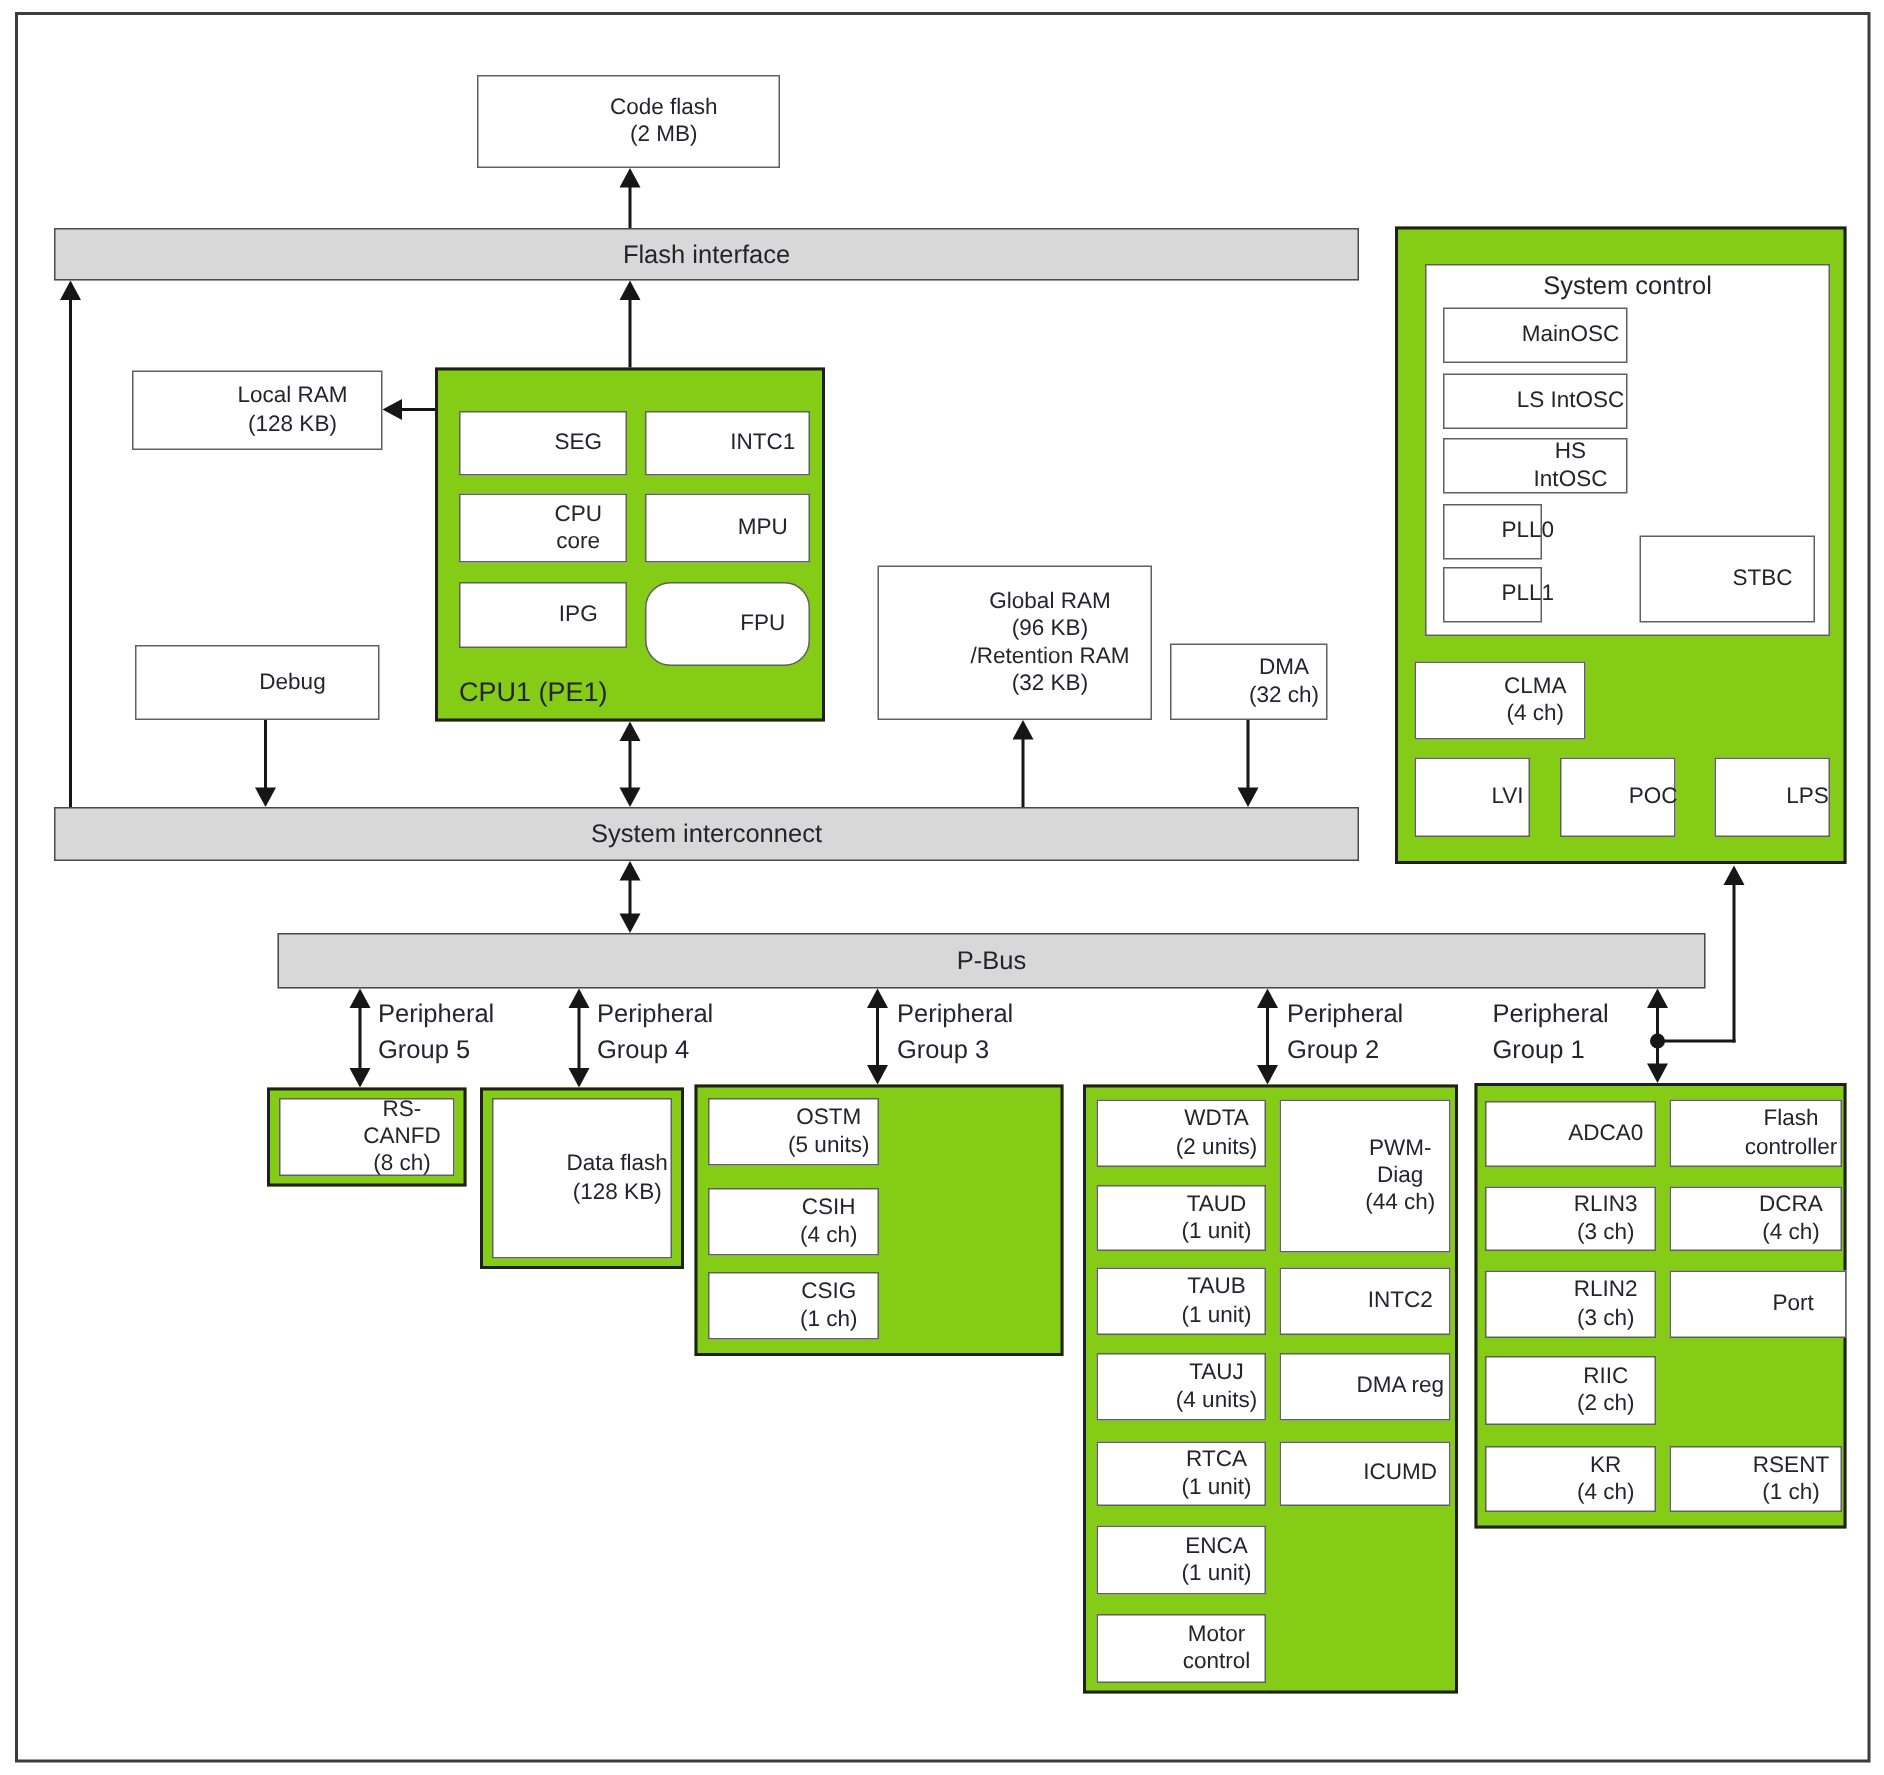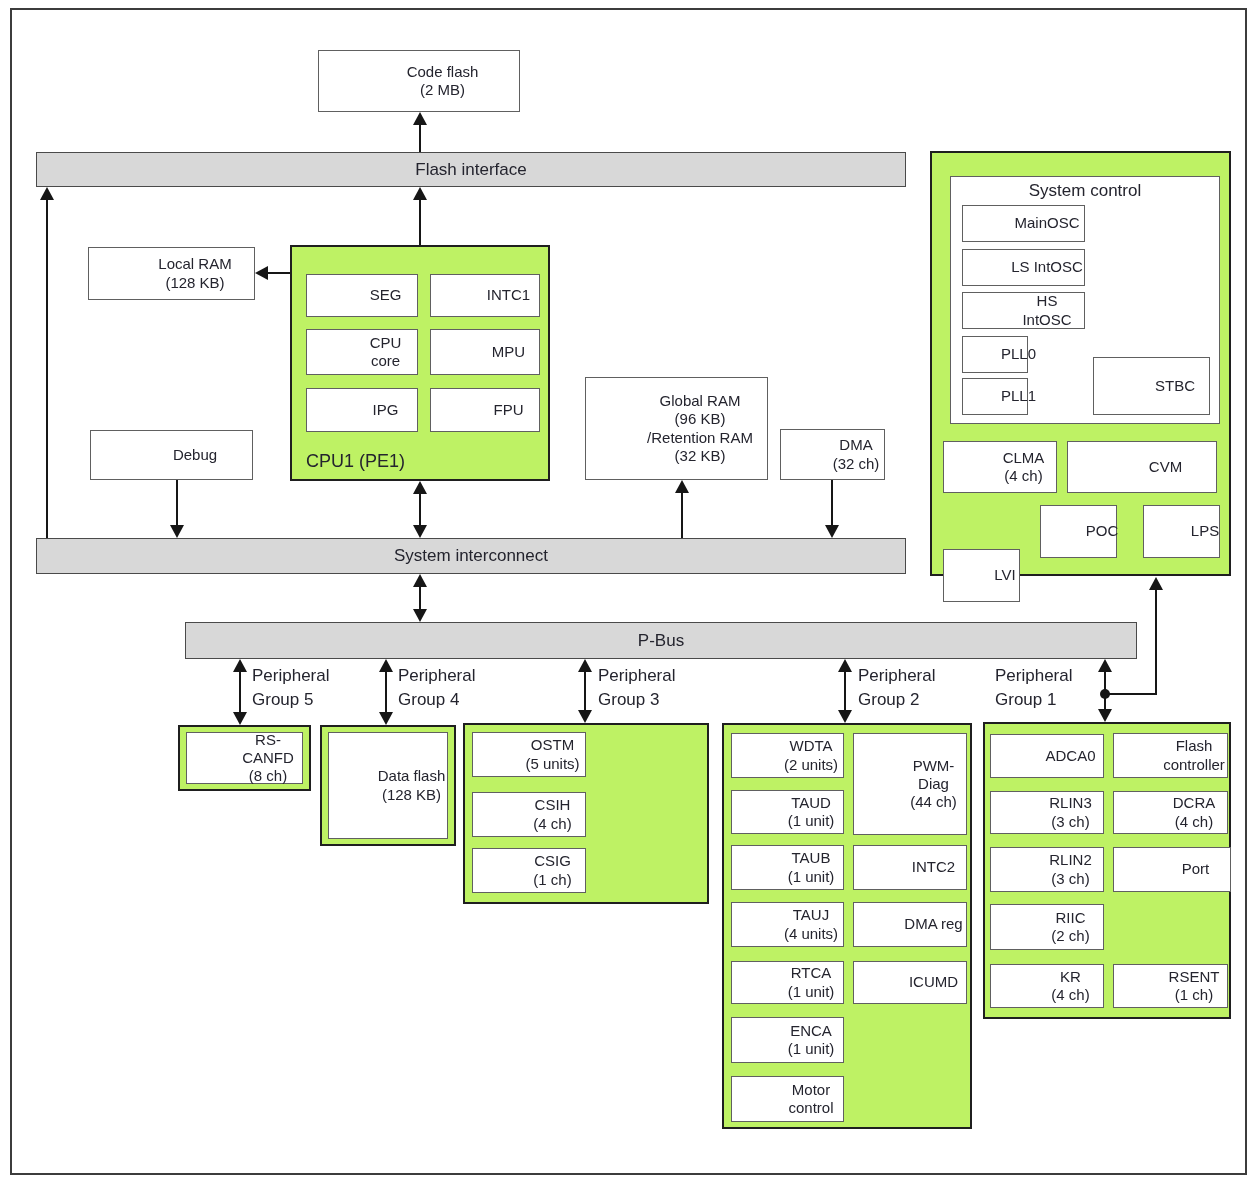--- a/index.html
+++ b/index.html
@@ -2,21 +2,21 @@
 <html><head>
 <meta charset="utf-8">
 <style>
   html,body{margin:0;padding:0;background:#ffffff;}
   #stage{position:relative;width:1256px;height:1183px;background:#ffffff;
          font-family:"Liberation Sans",sans-serif;color:#24242e;overflow:hidden;}
   .abs{position:absolute;box-sizing:border-box;}
   .c{display:flex;align-items:center;justify-content:center;text-align:center;}
   .box{background:#ffffff;border:1.5px solid #606060;white-space:pre-line;
        font-size:15px;line-height:1.22;padding-left:47px;}
-  .thick{border:2.5px solid #1f1f1f;background:#bef264;}
+  .thick{border:2.5px solid #1f1f1f;background:#84cc16;}
   .bus{background:#d8d8d8;border:1.5px solid #4a4a4a;font-size:17px;}
   .vl{width:2px;background:#161616;}
   .hl{height:2px;background:#161616;}
   .ah{width:0;height:0;}
   .ah-up{border-left:7px solid transparent;border-right:7px solid transparent;border-bottom:13px solid #161616;}
   .ah-down{border-left:7px solid transparent;border-right:7px solid transparent;border-top:13px solid #161616;}
   .ah-left{border-top:7px solid transparent;border-bottom:7px solid transparent;border-right:13px solid #161616;}
   .dot{width:10px;height:10px;border-radius:50%;background:#161616;}
   .glabel{font-size:17px;line-height:1.4;white-space:pre-line;text-align:left;}
   .panel{border:1.5px solid #606060;background:#ffffff;}
@@ -38,21 +38,21 @@
 (128 KB)</div>
   <div class="abs box c" style="left:90px;top:430px;width:163px;height:50px;">Debug</div>
 
   <div class="abs thick" style="left:290px;top:245px;width:260px;height:236px;">
     <div class="abs box c" style="left:14px;top:27px;width:112px;height:43px;">SEG</div>
     <div class="abs box c" style="left:138px;top:27px;width:110px;height:43px;">INTC1</div>
     <div class="abs box c" style="left:14px;top:82px;width:112px;height:46px;">CPU
 core</div>
     <div class="abs box c" style="left:138px;top:82px;width:110px;height:46px;">MPU</div>
     <div class="abs box c" style="left:14px;top:141px;width:112px;height:44px;">IPG</div>
-    <div class="abs box c" style="left:138px;top:141px;width:110px;height:44px;">FPU</div>
+    <div class="abs box c" style="left:138px;top:141px;width:110px;height:56px;border-radius:17px;">FPU</div>
     <div class="abs cpulabel" style="left:14px;bottom:7px;">CPU1 (PE1)</div>
   </div>
 
   <div class="abs box c" style="left:585px;top:377px;width:183px;height:103px;">Global RAM
 (96 KB)
 /Retention RAM
 (32 KB)</div>
   <div class="abs box c" style="left:780px;top:429px;width:105px;height:51px;">DMA
 (32 ch)</div>
 
@@ -63,22 +63,21 @@
   <div class="abs panel" style="left:950px;top:176px;width:270px;height:248px;"></div>
   <div class="abs title" style="left:950px;top:181px;width:270px;">System control</div>
   <div class="abs box c" style="left:962px;top:205px;width:123px;height:37px;">MainOSC</div>
   <div class="abs box c" style="left:962px;top:249px;width:123px;height:37px;">LS IntOSC</div>
   <div class="abs box c" style="left:962px;top:292px;width:123px;height:37px;">HS IntOSC</div>
   <div class="abs box c" style="left:962px;top:336px;width:66px;height:37px;">PLL0</div>
   <div class="abs box c" style="left:962px;top:378px;width:66px;height:37px;">PLL1</div>
   <div class="abs box c" style="left:1093px;top:357px;width:117px;height:58px;">STBC</div>
   <div class="abs box c" style="left:943px;top:441px;width:114px;height:52px;">CLMA
 (4 ch)</div>
-  <div class="abs box c" style="left:1067px;top:441px;width:150px;height:52px;">CVM</div>
-  <div class="abs box c" style="left:943px;top:505px;width:77px;height:53px;margin-top:44px;">LVI</div>
+  <div class="abs box c" style="left:943px;top:505px;width:77px;height:53px;">LVI</div>
   <div class="abs box c" style="left:1040px;top:505px;width:77px;height:53px;">POC</div>
   <div class="abs box c" style="left:1143px;top:505px;width:77px;height:53px;">LPS</div>
 
   <div class="abs glabel" style="left:252px;top:664px;">Peripheral
 Group 5</div>
   <div class="abs glabel" style="left:398px;top:664px;">Peripheral
 Group 4</div>
   <div class="abs glabel" style="left:598px;top:664px;">Peripheral
 Group 3</div>
   <div class="abs glabel" style="left:858px;top:664px;">Peripheral

